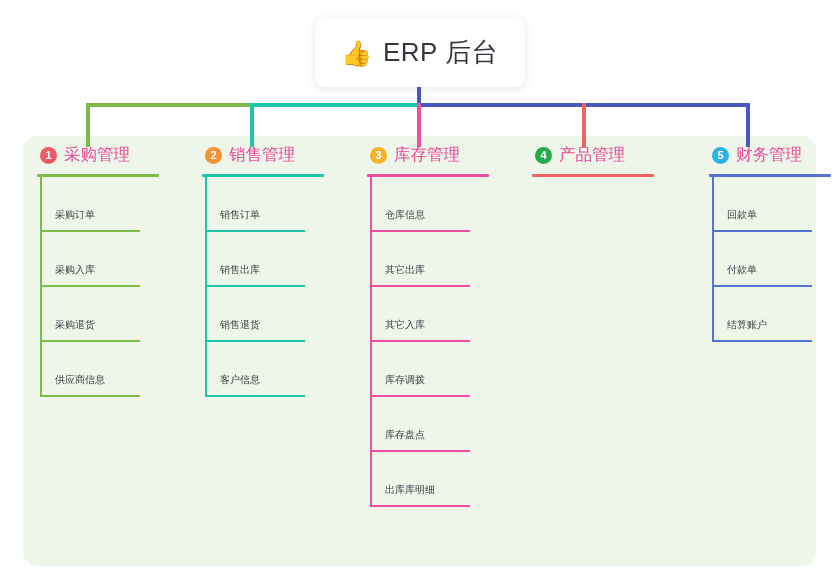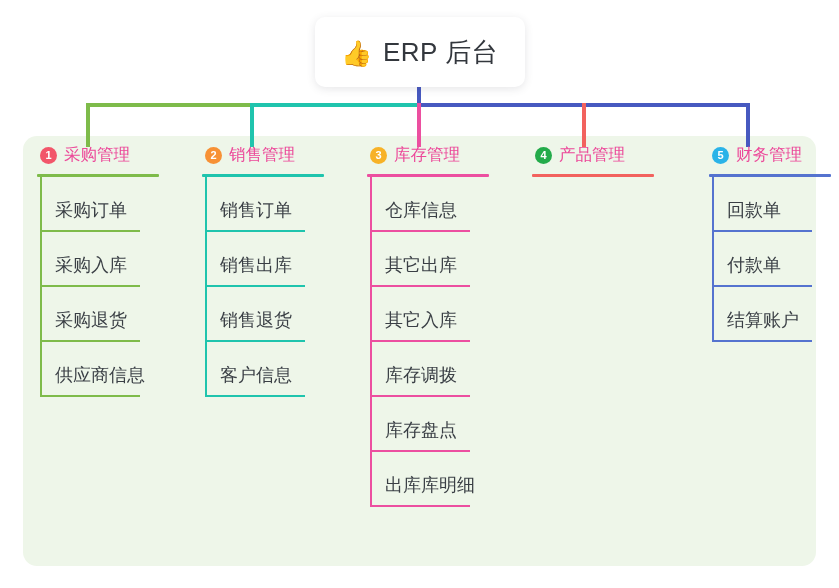--- a/index.html
+++ b/index.html
@@ -135,21 +135,21 @@
     position: absolute;
     left: 0;
     top: 0;
     bottom: 0;
     width: 2px;
   }
   .leaf-text {
     position: absolute;
     left: 15px;
     bottom: 10px;
-    font-size: 18px;
+    font-size: 10px;
     color: #3a3f45;
     white-space: nowrap;
   }
   .leaf-rule {
     position: absolute;
     left: 0;
     bottom: 0;
     width: 100px;
     height: 1.6px;
   }

